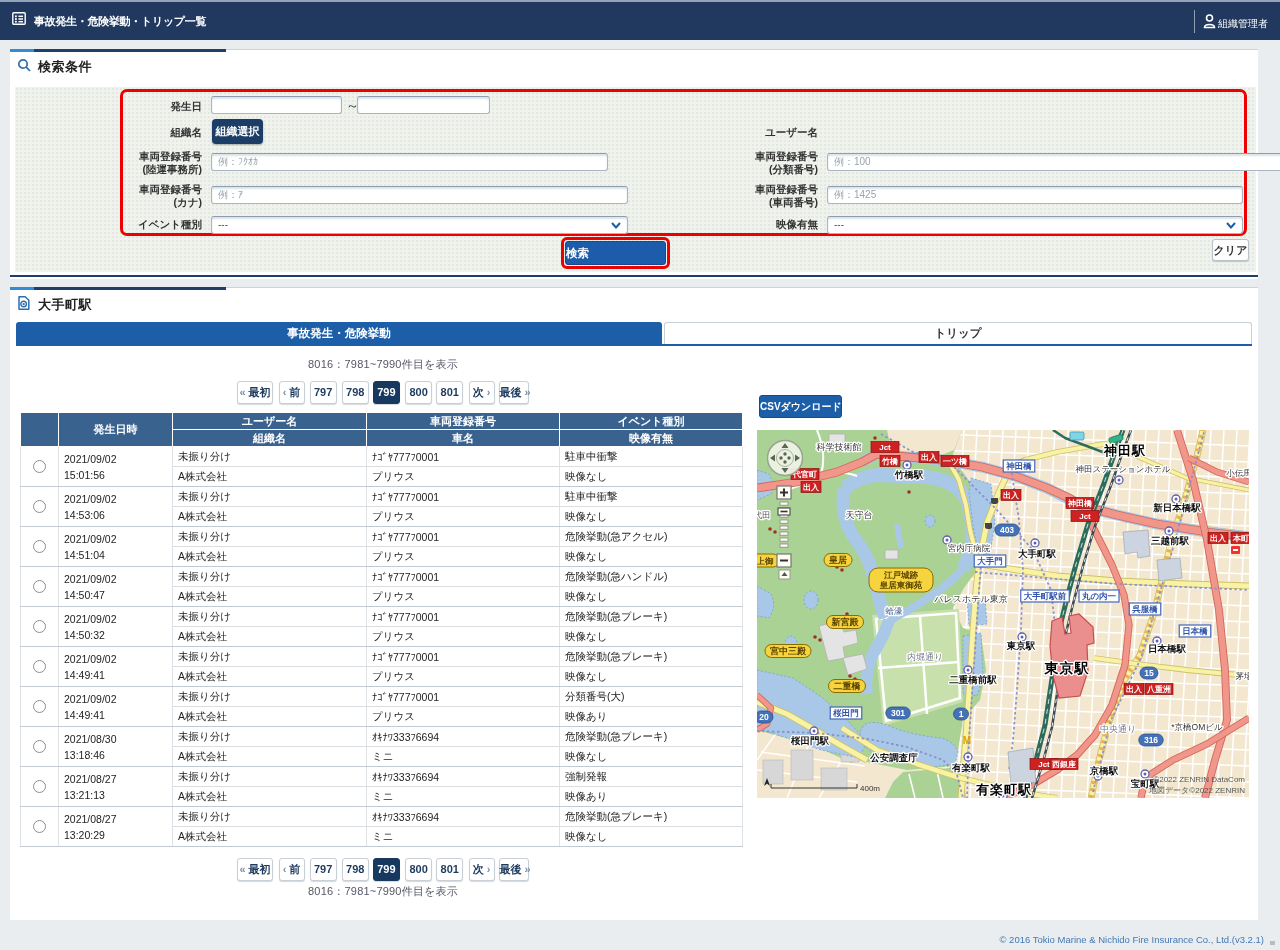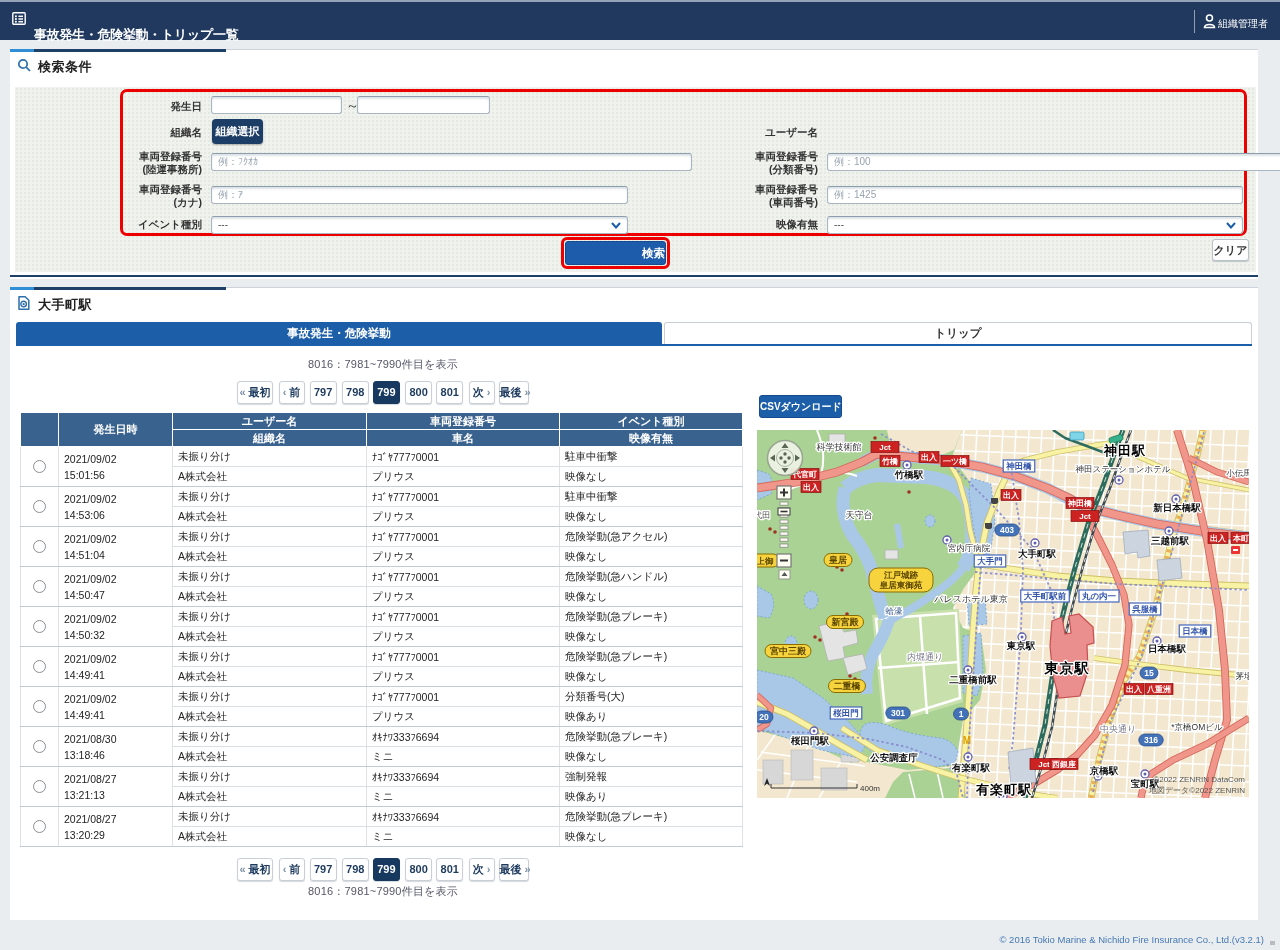--- a/index.html
+++ b/index.html
@@ -1,42 +1,42 @@
 <!DOCTYPE html>
 <html lang="ja"><head>
 <meta charset="utf-8">
 <style>
 *{margin:0;padding:0;box-sizing:border-box}
 html,body{width:1280px;height:950px;overflow:hidden}
 body{font-family:"Liberation Sans",sans-serif;background:#e9edf0;position:relative}
 
 #topstrip{position:absolute;left:0;top:0;width:1280px;height:2px;background:#95a3b8}
 #hdr{position:absolute;left:0;top:2px;width:1280px;height:38px;background:#21395f}
-#hdr .ttl{position:absolute;left:34px;top:24px;color:#fff;font-size:13px;font-weight:bold;letter-spacing:-0.3px}
+#hdr .ttl{position:absolute;left:34px;top:12px;color:#fff;font-size:11px;font-weight:bold;letter-spacing:-0.3px}
 #hdr .hicon{position:absolute;left:12px;top:10px;width:14px;height:13px}
 #hdr .sep{position:absolute;left:1194px;top:8px;width:1px;height:23px;background:#8fa0b5}
 #hdr .usr{position:absolute;left:1218px;top:15px;color:#fff;font-size:10px;font-weight:normal}
 #hdr .picon{position:absolute;left:1203px;top:12px;width:13px;height:15px}
 
 #card1{position:absolute;left:10px;top:49px;width:1248px;height:230px;background:#fff}
 #card2{position:absolute;left:10px;top:287px;width:1248px;height:633px;background:#fff}
 .tb-light{position:absolute;left:0;top:0;width:24px;height:3px;background:#2f8ed5}
 .tb-dark{position:absolute;left:24px;top:0;width:192px;height:3px;background:#1e4066}
 .tb-gray{position:absolute;left:216px;top:0;right:0;height:1px;background:#cdd3da}
 .sec-title{position:absolute;left:28px;top:9px;font-size:13px;font-weight:bold;color:#222;letter-spacing:.5px}
 .sec-icon{position:absolute;left:7px;top:9px;width:14px;height:14px}
 
 #formbg{position:absolute;left:5px;top:38px;width:1241px;height:185px;background:#eff2ed;background-image:radial-gradient(#e3e9e1 1px,rgba(0,0,0,0) 1px);background-size:4px 4px}
 #redbox{position:absolute;left:110px;top:40px;width:1127px;height:147px;border:3px solid #e00;border-radius:7px}
 .flabel{position:absolute;font-size:10.5px;font-weight:bold;color:#333;text-align:right;width:150px;line-height:13px}
 .finput{position:absolute;height:18px;background:#fff;border:1px solid #a9b5c1;border-top-color:#8c9dae;border-radius:3px;box-shadow:inset 0 2px 2px rgba(130,150,170,.28);font-size:10px;color:#98a4b0;line-height:16px;padding-left:6px}
 .fsel{position:absolute;height:18px;background:#fff;border:1px solid #a9b5c1;border-top-color:#8c9dae;border-radius:3px;box-shadow:inset 0 2px 2px rgba(130,150,170,.28);font-size:10px;color:#555;line-height:16px;padding-left:6px}
 .chev{position:absolute;right:6px;top:5px;width:10px;height:7px}
 #navline1{position:absolute;left:0;top:226px;width:1248px;height:2px;background:#1e4066}
-#btnSearch{position:absolute;left:555px;top:192px;width:101px;height:24px;background:#1d5caa;border:1px solid #164a8c;border-radius:3px;color:#fff;font-size:11.5px;font-weight:bold;text-align:right;line-height:22px}
+#btnSearch{position:absolute;left:555px;top:192px;width:101px;height:24px;background:#1d5caa;border:1px solid #164a8c;border-radius:3px;color:#fff;font-size:11.5px;font-weight:bold;text-align:left;line-height:22px}
 #btnSearchRed{position:absolute;left:551px;top:188px;width:109px;height:32px;border:3px solid #e00;border-radius:6px}
 #btnClear{position:absolute;left:1202px;top:190px;width:37px;height:22px;background:#fdfdfd;border:1px solid #b9c1c9;border-radius:3px;box-shadow:0 1px 1px rgba(150,160,170,.5);color:#333;font-size:11px;font-weight:bold;text-align:center;line-height:20px;white-space:nowrap}
 
 #tabActive{position:absolute;left:6px;top:35px;width:646px;height:22px;background:#1c5fa8;border-radius:3px 3px 0 0;color:#fff;font-size:11.5px;font-weight:bold;text-align:center;line-height:22px}
 #tabIdle{position:absolute;left:654px;top:35px;width:588px;height:22px;background:#fff;border:1px solid #c9cfd6;border-bottom:none;border-radius:3px 3px 0 0;color:#333;font-size:11.5px;font-weight:bold;text-align:center;line-height:21px}
 #tabLine{position:absolute;left:6px;top:57px;width:1236px;height:2px;background:#1c5fa8}
 .cnt{position:absolute;width:400px;text-align:center;font-size:11px;color:#556;letter-spacing:.2px}
 
 .pager{position:absolute;left:227px;width:300px;height:23px}
 .pg{position:absolute;top:0;height:23px;background:#fff;border:1px solid #c9cfd6;border-radius:3px;box-shadow:0 1px 1px rgba(160,170,180,.45);font-size:11px;font-weight:bold;color:#1c3a5e;text-align:center;line-height:21px;white-space:nowrap}
@@ -92,21 +92,21 @@
   <div class="flabel" style="left:42px;top:51px">発生日</div>
   <div class="finput" style="left:201px;top:47px;width:131px"></div>
   <div style="position:absolute;left:336px;top:48px;font-size:13px;color:#333">～</div>
   <div class="finput" style="left:347px;top:47px;width:133px"></div>
 
   <div class="flabel" style="left:42px;top:77px">組織名</div>
   <div style="position:absolute;left:202px;top:70px;width:51px;height:25px;background:#1c3d66;border-radius:4px;color:#fff;font-size:11px;font-weight:bold;text-align:center;line-height:25px;box-shadow:0 1px 2px rgba(0,0,0,.3)">組織選択</div>
   <div class="flabel" style="left:658px;top:77px">ユーザー名</div>
 
   <div class="flabel" style="left:42px;top:101px">車両登録番号<br>(陸運事務所)</div>
-  <div class="finput" style="left:201px;top:104px;width:481px">例：ﾌｸｵｶ</div>
+  <div class="finput" style="left:201px;top:104px;width:397px">例：ﾌｸｵｶ</div>
   <div class="flabel" style="left:658px;top:101px">車両登録番号<br>(分類番号)</div>
   <div class="finput" style="left:817px;top:104px;width:496px">例：100</div>
 
   <div class="flabel" style="left:42px;top:134px">車両登録番号<br>(カナ)</div>
   <div class="finput" style="left:201px;top:137px;width:417px">例：ｱ</div>
   <div class="flabel" style="left:658px;top:134px">車両登録番号<br>(車両番号)</div>
   <div class="finput" style="left:817px;top:137px;width:416px">例：1425</div>
 
   <div class="flabel" style="left:42px;top:169px">イベント種別</div>
   <div class="fsel" style="left:201px;top:167px;width:417px">---

